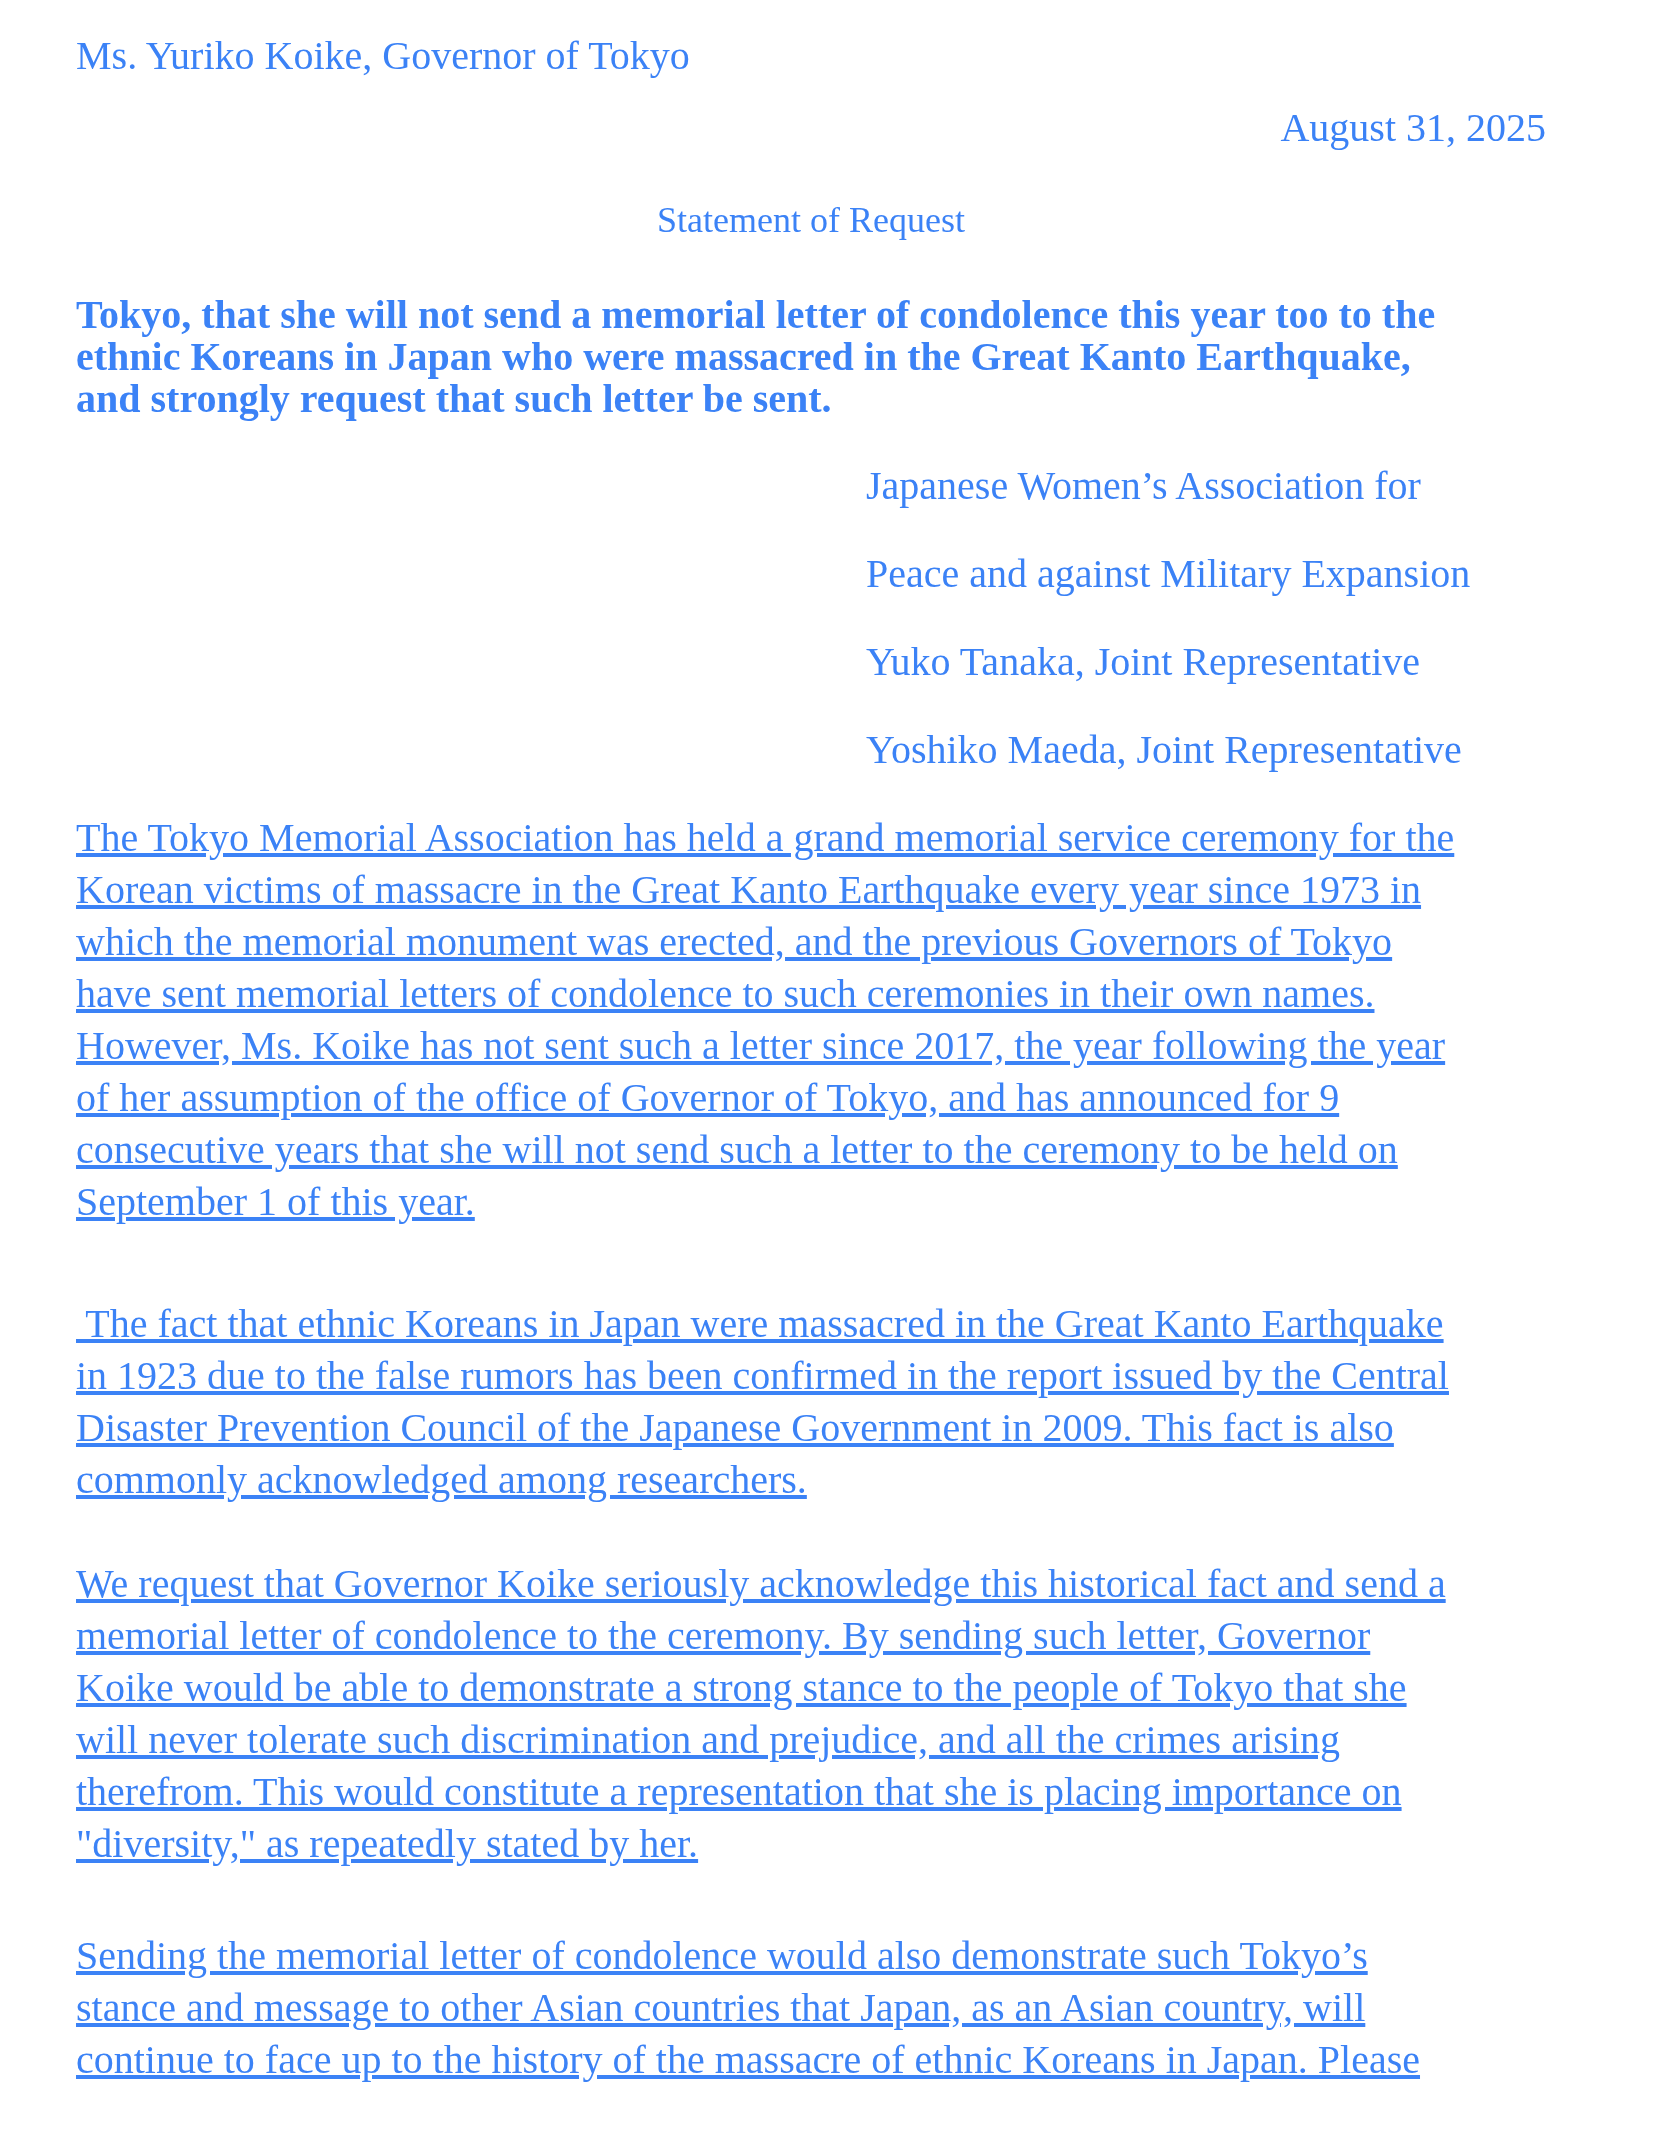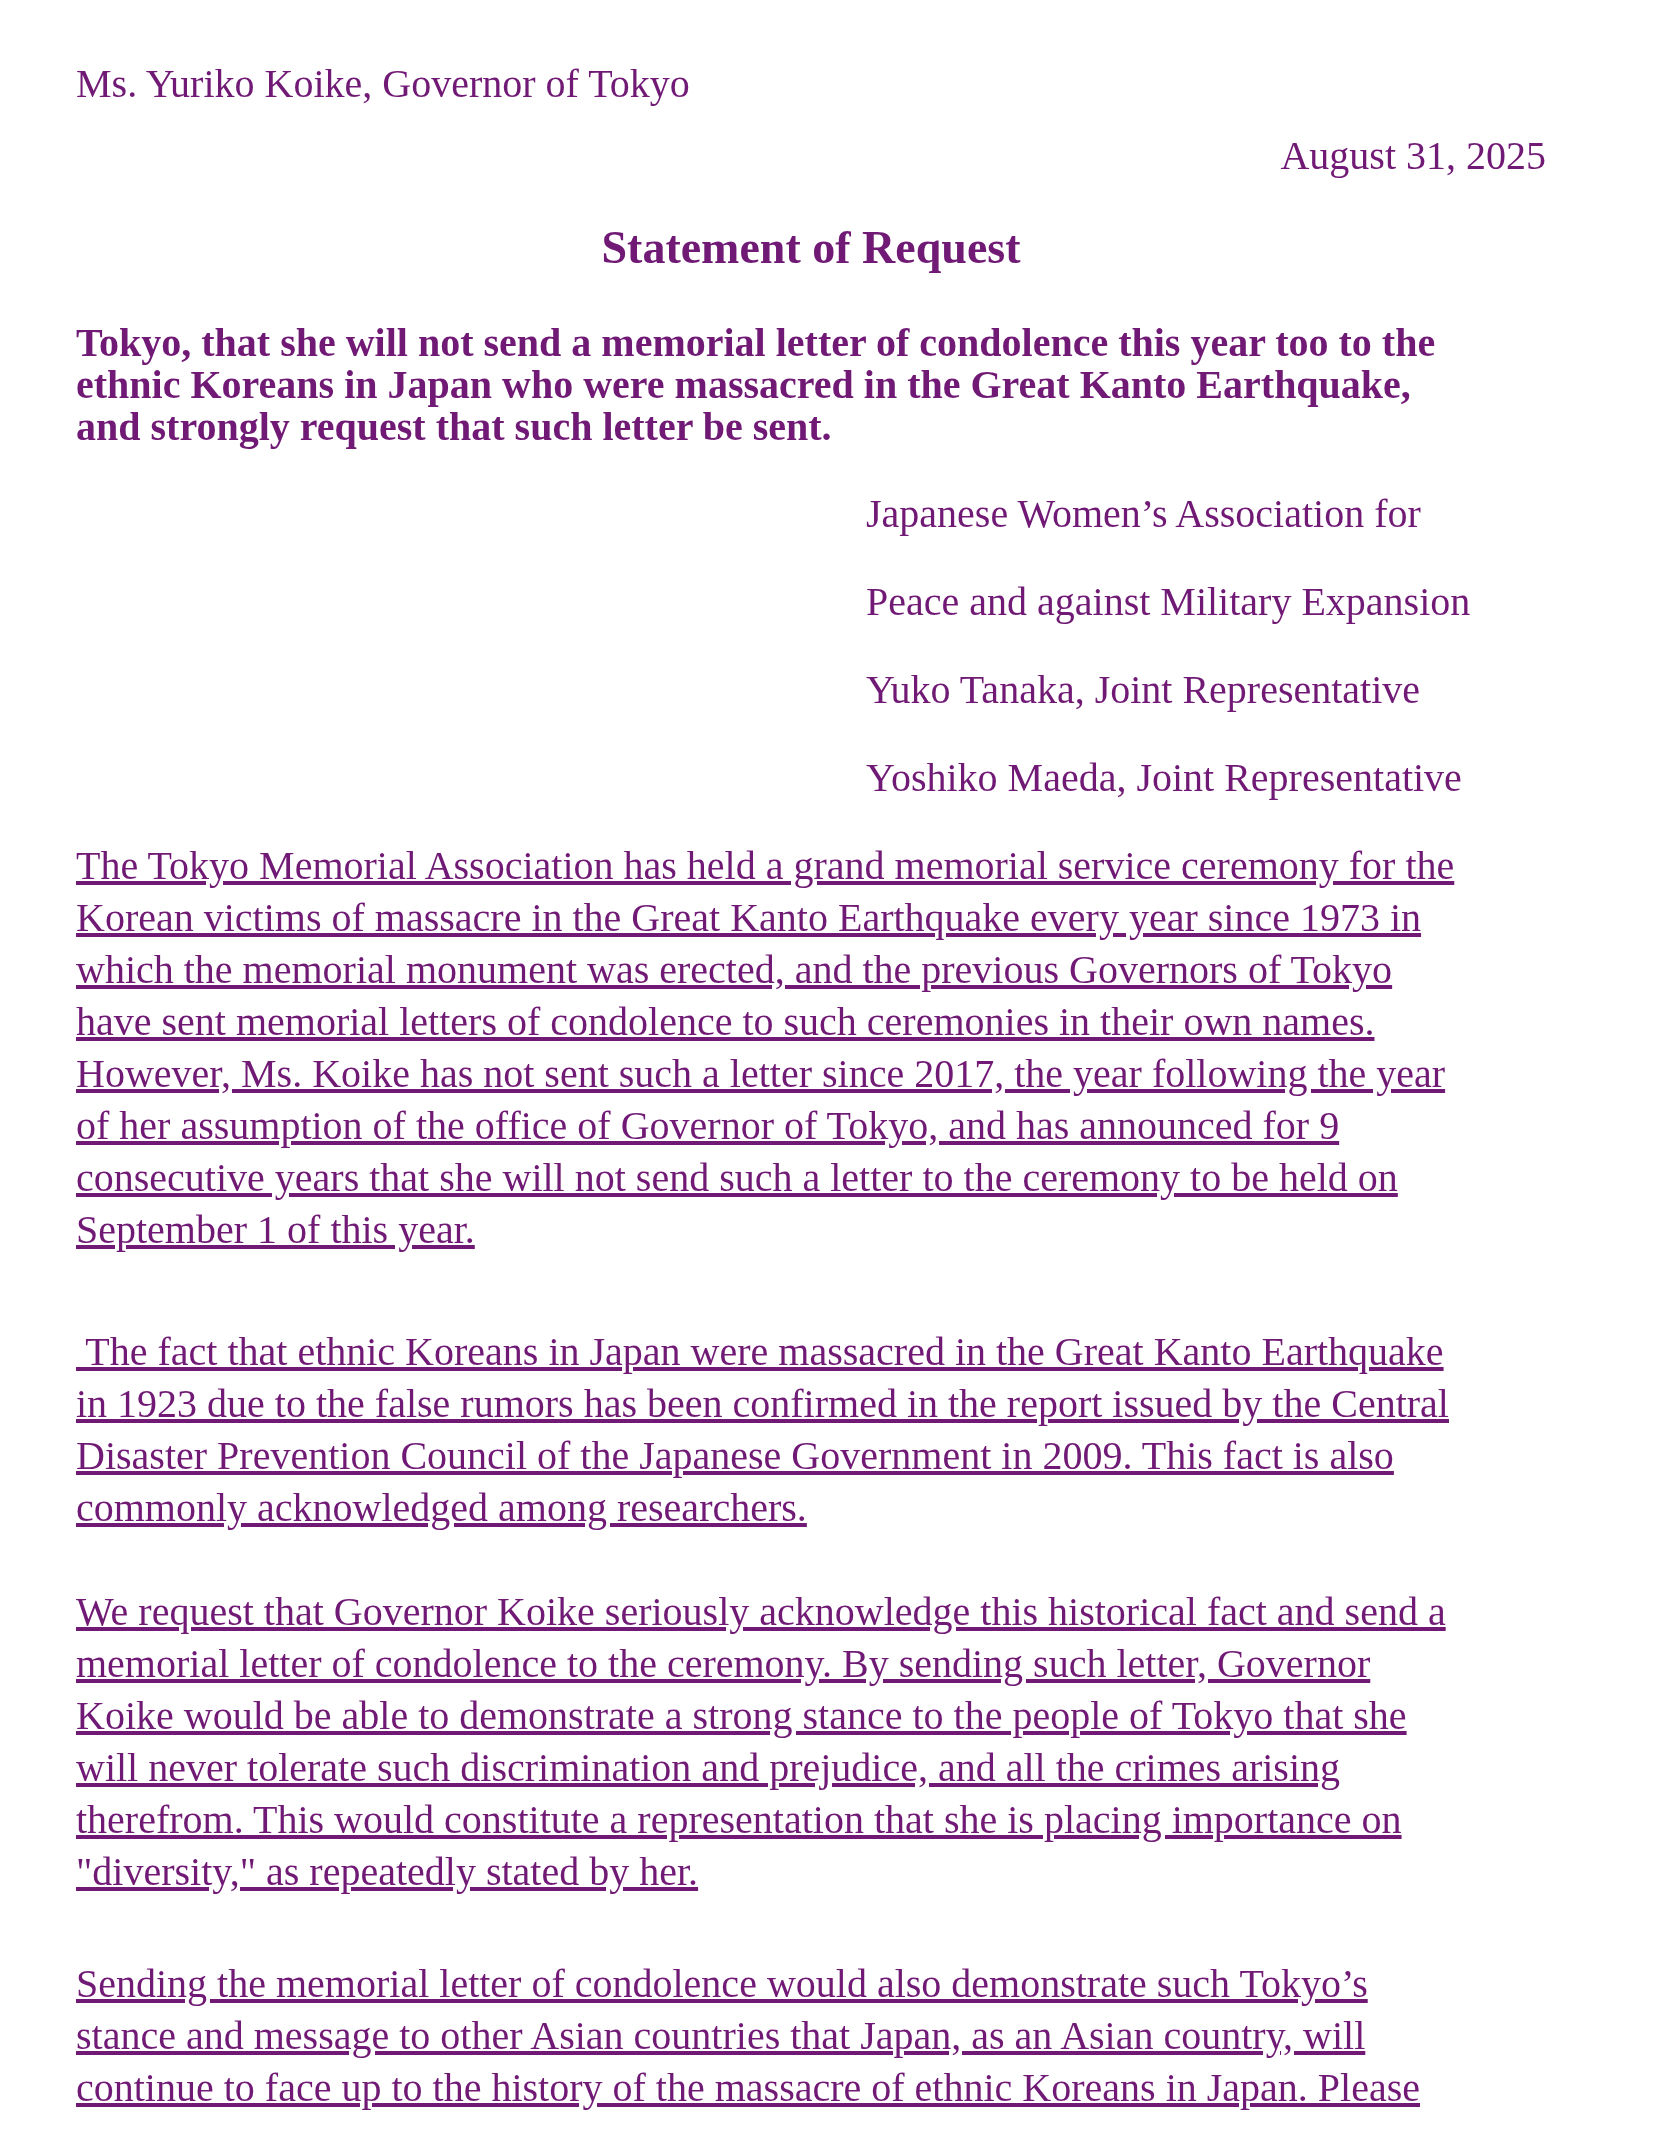--- a/index.html
+++ b/index.html
@@ -6,34 +6,34 @@
     margin: 0;
     padding: 0;
     background: #ffffff;
   }
   .page {
     position: relative;
     width: 1654px;
     height: 2155px;
     box-sizing: border-box;
     background: #ffffff;
-    color: #701a75;
+    color: #3b82f6;
     font-family: "Liberation Serif", "DejaVu Serif", serif;
     font-size: 40px;
     line-height: 52px;
-    padding: 44px 108px 0 76px;
+    padding: 16px 108px 0 76px;
     overflow: hidden;
   }
   .line { white-space: pre; }
   .addressee { margin-top: 14px; }
   .date-line { text-align: right; margin-top: 20px; }
   .doc-title {
     text-align: center;
-    font-weight: bold;
-    font-size: 46px;
+    font-weight: normal;
+    font-size: 36px;
     margin-top: 40px;
   }
   .protest {
     font-weight: bold;
     line-height: 42px;
     margin-top: 48px;
   }
   .signature-block {
     margin-top: 40px;
     margin-left: auto;

